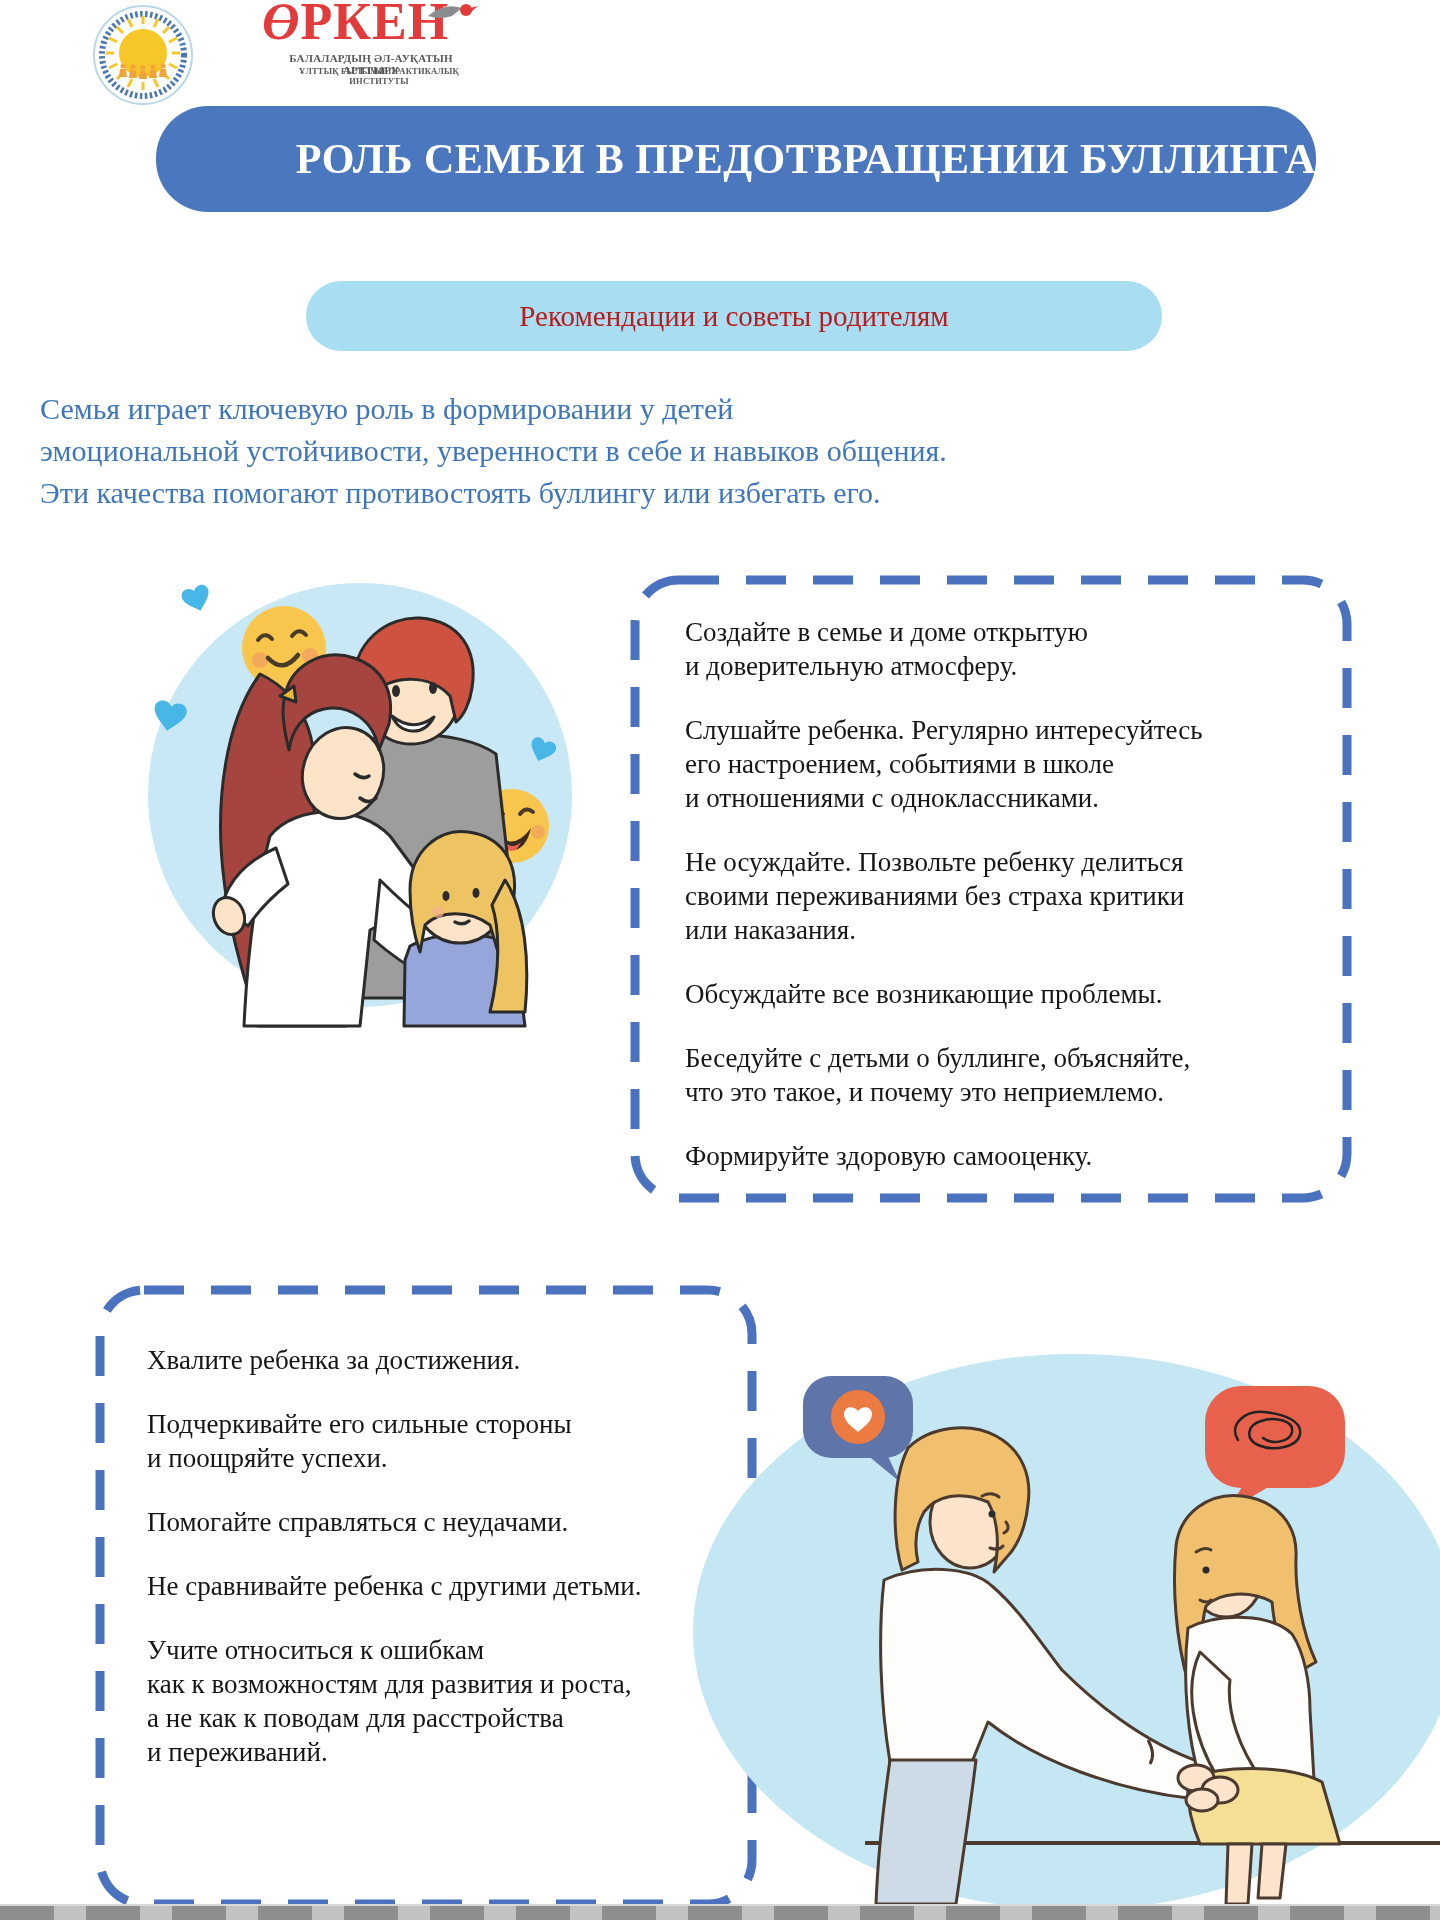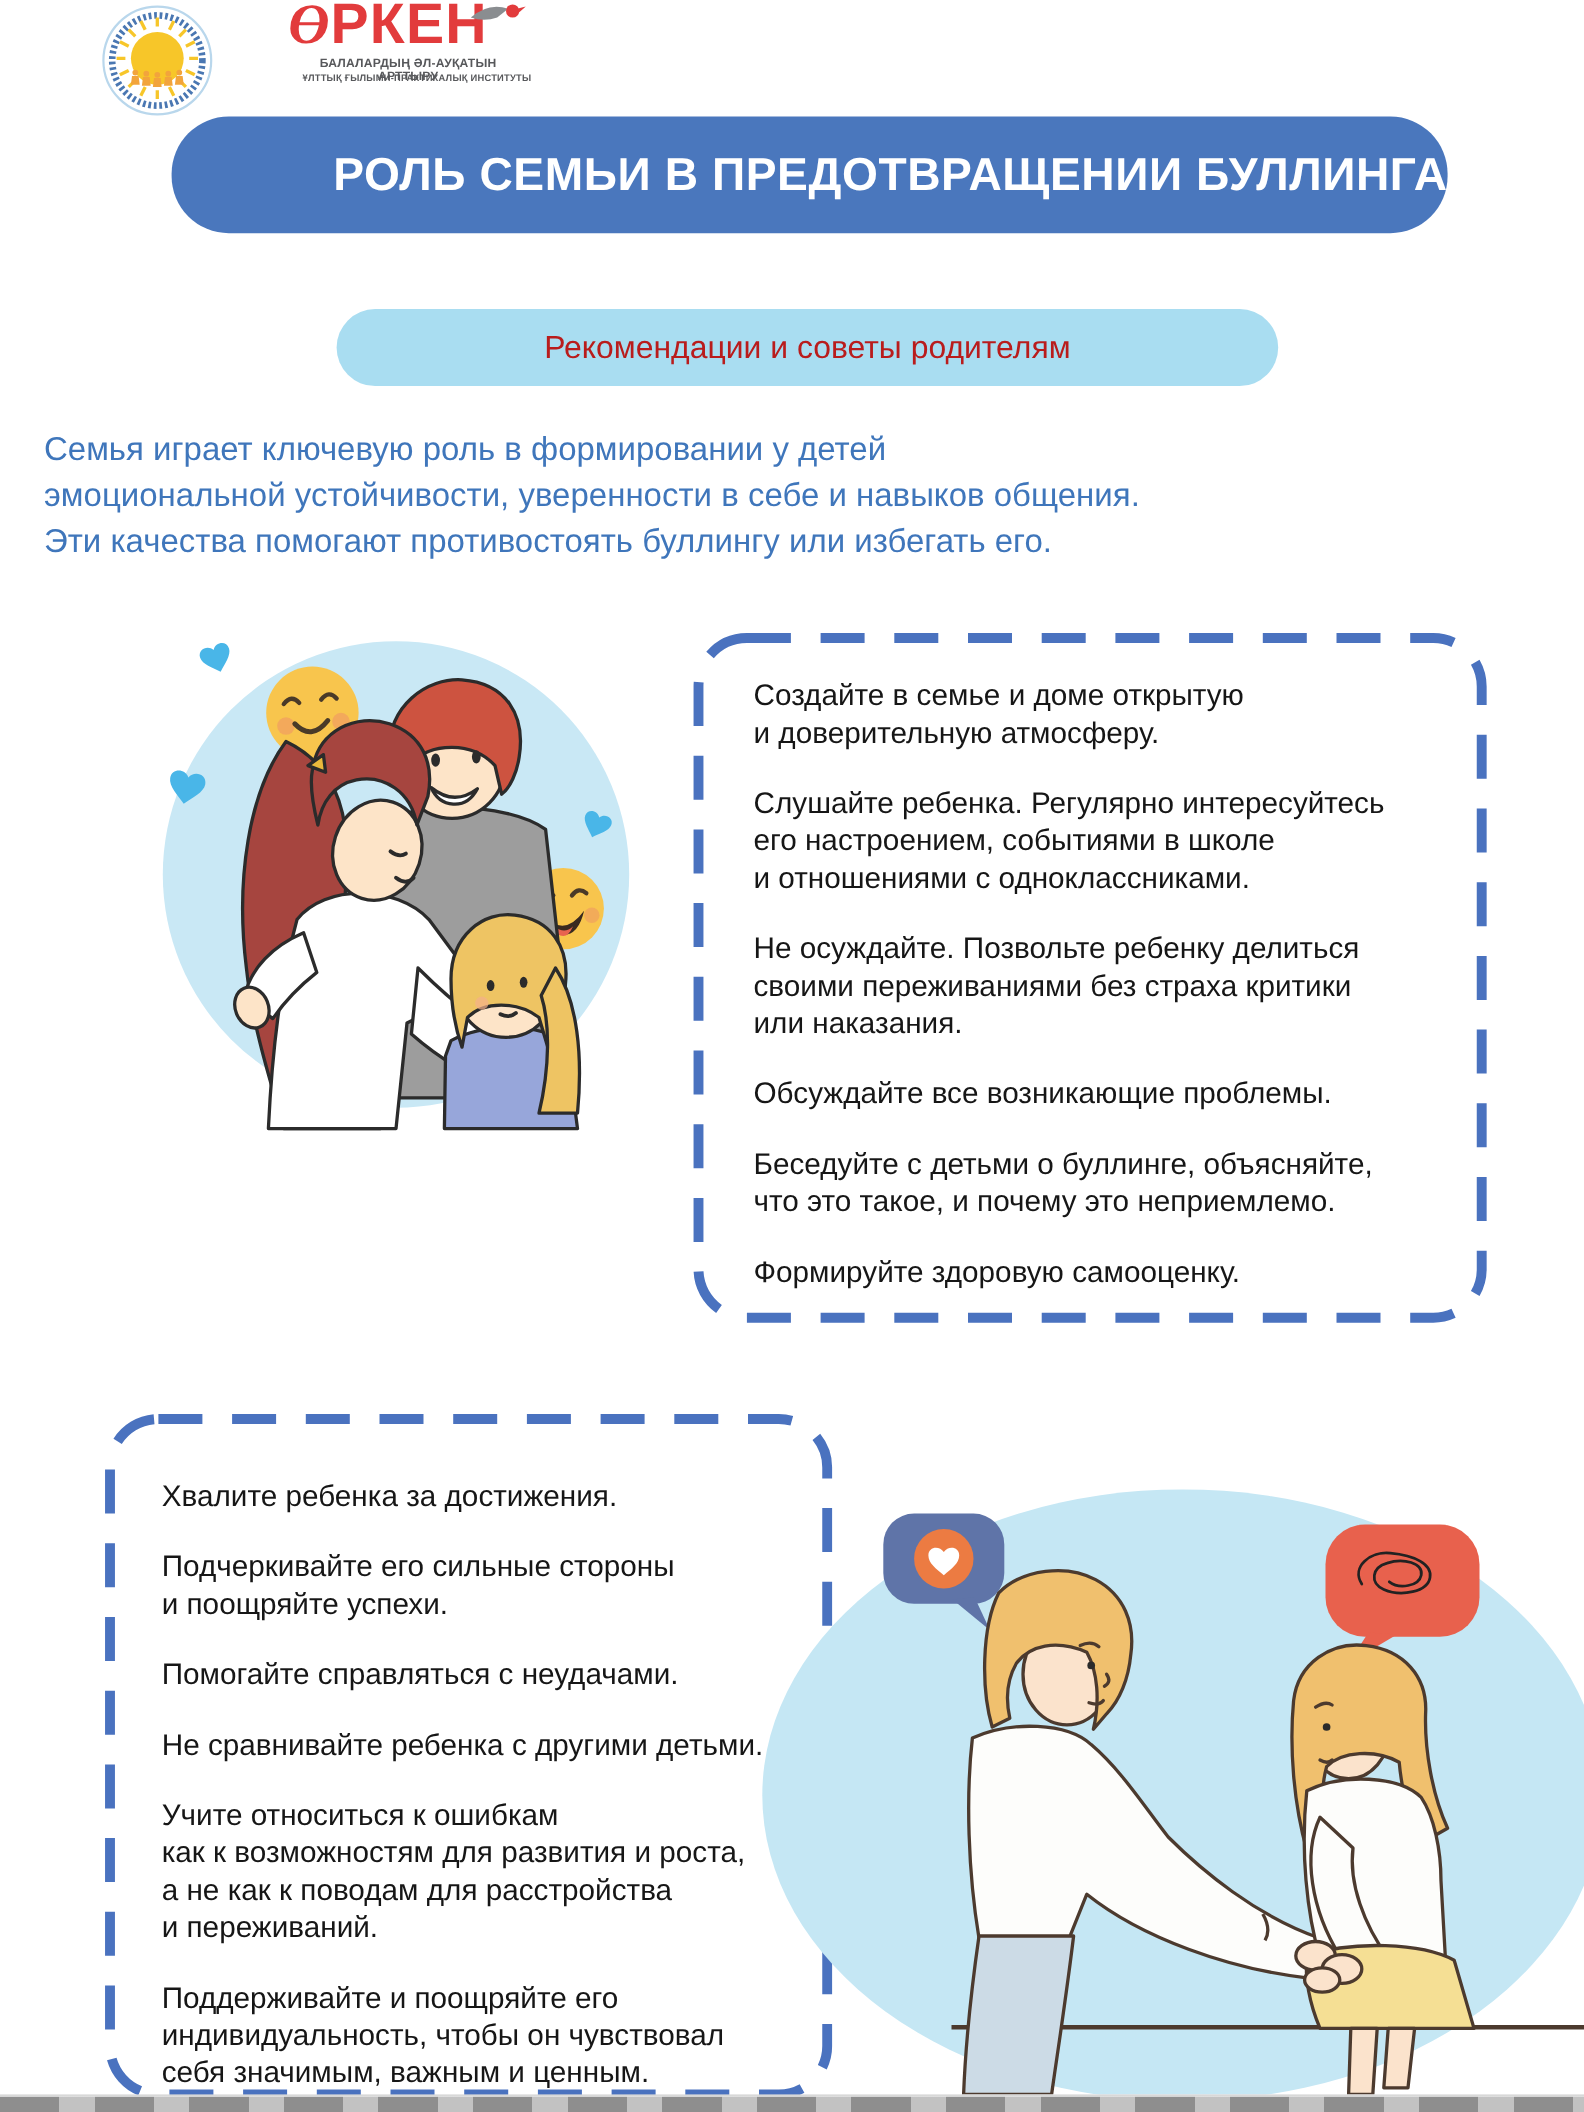--- a/index.html
+++ b/index.html
@@ -1,19 +1,19 @@
 <!DOCTYPE html>
 <html lang="ru"><head>
 <meta charset="utf-8">
 <style>
   html,body{margin:0;padding:0;background:#ffffff;}
   *{box-sizing:border-box;}
   .poster{
     position:relative;width:1440px;height:1920px;background:#ffffff;overflow:hidden;
-    font-family:Liberation Sans, sans-serif;
+    font-family:Liberation Serif, serif;
   }
   
   .sun-emblem{position:absolute;left:92px;top:4px;width:102px;height:102px;}
   .orken-logo{position:absolute;left:228px;top:2px;width:250px;height:86px;}
   .orken-word{
     position:absolute;left:34px;top:-6px;font-size:52px;font-weight:bold;color:#e23b3c;
     letter-spacing:1px;line-height:1;
   }
   .orken-word::first-letter{font-family:"Liberation Serif",serif;font-style:italic;}
   .orken-bird{position:absolute;left:196px;top:-2px;width:54px;height:26px;}
@@ -224,23 +224,20 @@
     <div class="tips">
       <p class="tip">Хвалите ребенка за достижения.</p>
       <p class="tip">Подчеркивайте его сильные стороны
 и поощряйте успехи.</p>
       <p class="tip">Помогайте справляться с неудачами.</p>
       <p class="tip">Не сравнивайте ребенка с другими детьми.</p>
       <p class="tip">Учите относиться к ошибкам
 как к возможностям для развития и роста,
 а не как к поводам для расстройства
 и переживаний.</p>
-      <p class="tip">Поддерживайте и поощряйте его
-индивидуальность, чтобы он чувствовал
-себя значимым, важным и ценным.</p>
     </div>
   </div>
 
   <svg class="talk-illustration" viewBox="0 0 800 564">
     <ellipse cx="435" cy="292" rx="382" ry="278" fill="#c5e7f4"></ellipse>
     <line x1="225" y1="503" x2="800" y2="503" stroke="#4c3a2e" stroke-width="4"></line>
 
     <g>
       <rect x="163" y="36" width="110" height="82" rx="28" fill="#5f74a8"></rect>
       <path d="M246,112 L260,142 L226,114 Z" fill="#5f74a8"></path>

